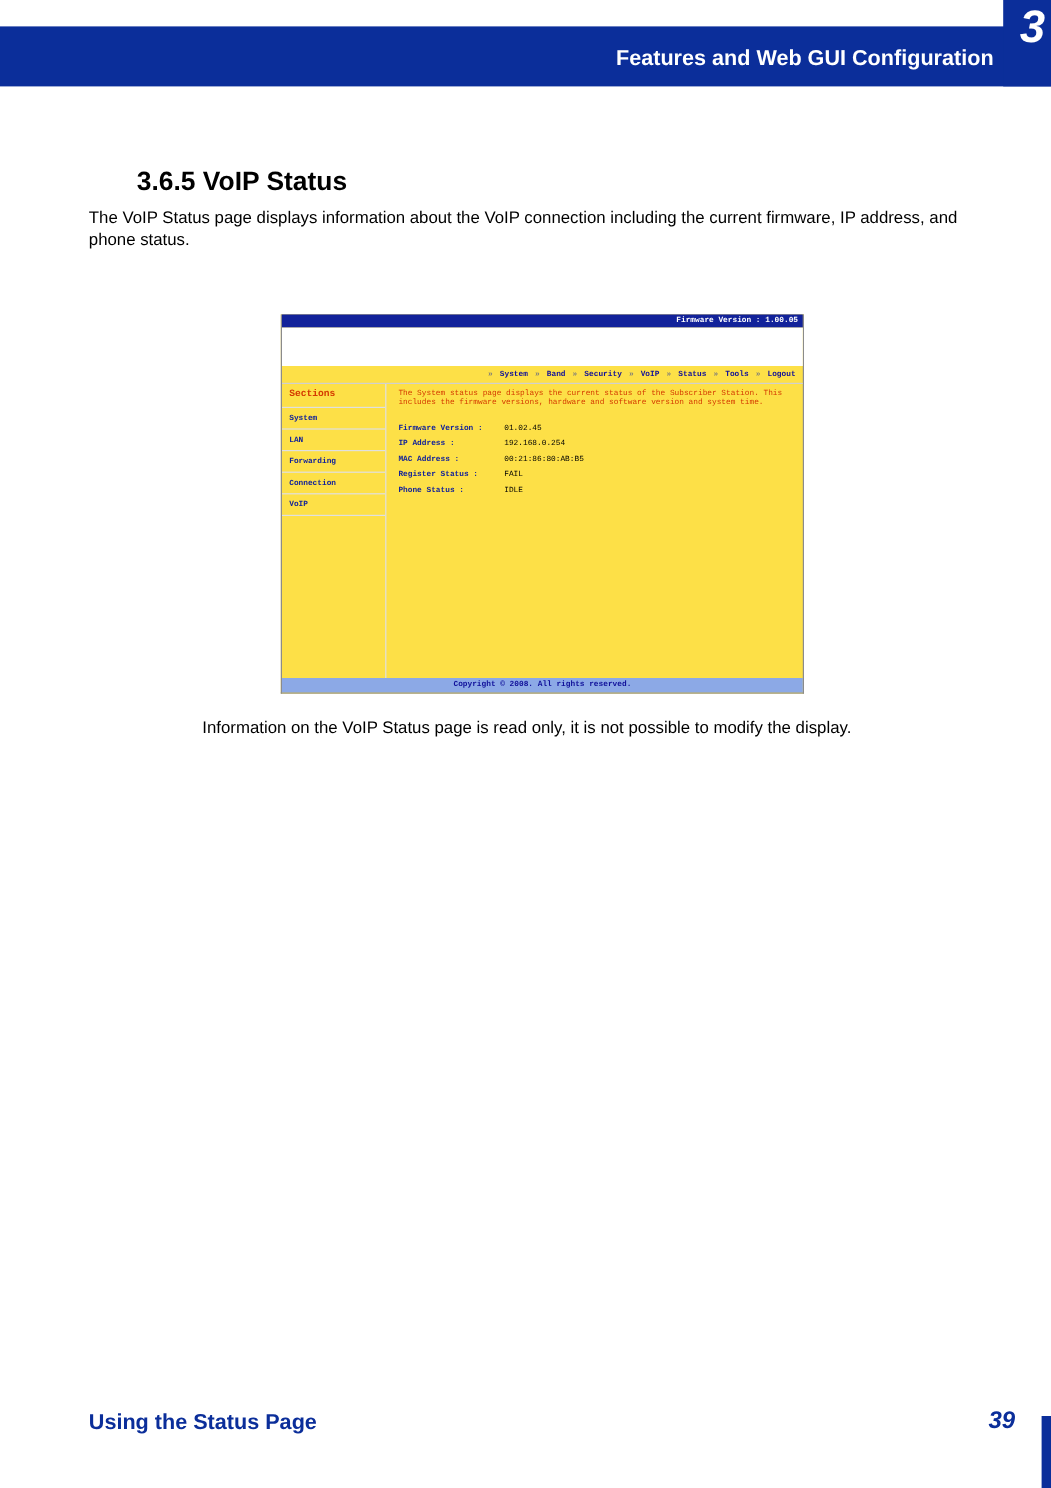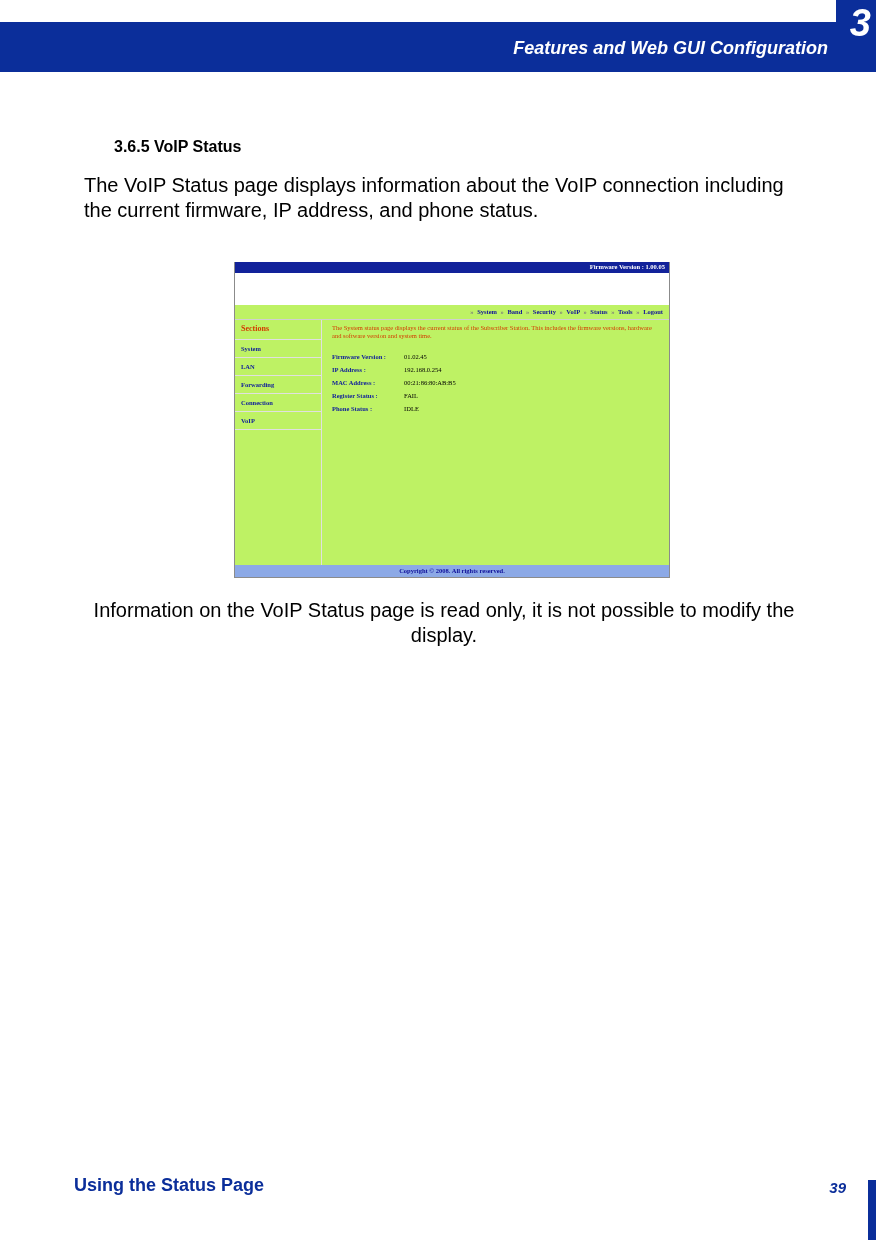--- a/index.html
+++ b/index.html
@@ -39,55 +39,54 @@
     font-style: italic;
     font-size: 38px;
     letter-spacing: -1px;
   }
   .header-text {
     position: absolute;
     top: 38px;
     right: 48px;
     color: #fff;
     font-weight: bold;
-    font-style: italic;
     font-size: 18px;
   }
 
   .section-heading {
     position: absolute;
     top: 138px;
     left: 114px;
     font-family: Verdana, Arial, sans-serif;
     font-weight: bold;
-    font-size: 16px;
+    font-size: 22px;
     color: #000;
   }
   .para {
     position: absolute;
-    left: 84px;
+    left: 74px;
     right: 72px;
-    font-size: 20px;
+    font-size: 14px;
     line-height: 1.25;
     color: #000;
   }
   .para1 { top: 173px; }
   .para2 { top: 598px; text-align: center; }
 
   
   .shot {
     position: absolute;
     top: 262px;
     left: 234px;
     width: 436px;
     height: 316px;
     border: 1px solid #8b8b8b;
     border-top: none;
-    background: #bef264;
-    font-family: Liberation Serif, serif;
+    background: #fde047;
+    font-family: Liberation Mono, monospace;
     font-size: 7px;
     box-sizing: border-box;
   }
   .shot .fw-bar {
     height: 10px;
     background: #12229a;
     color: #fff;
     text-align: right;
     font-weight: bold;
     font-size: 6.5px;
@@ -175,21 +174,21 @@
     font-weight: bold;
     font-size: 18px;
   }
   .page-num {
     position: absolute;
     right: 30px;
     bottom: 44px;
     color: #0b2e9a;
     font-weight: bold;
     font-style: italic;
-    font-size: 15px;
+    font-size: 20px;
   }
   .footer-notch {
     position: absolute;
     right: 0;
     bottom: 0;
     width: 8px;
     height: 60px;
     background: #0b2e9a;
   }
 </style>

